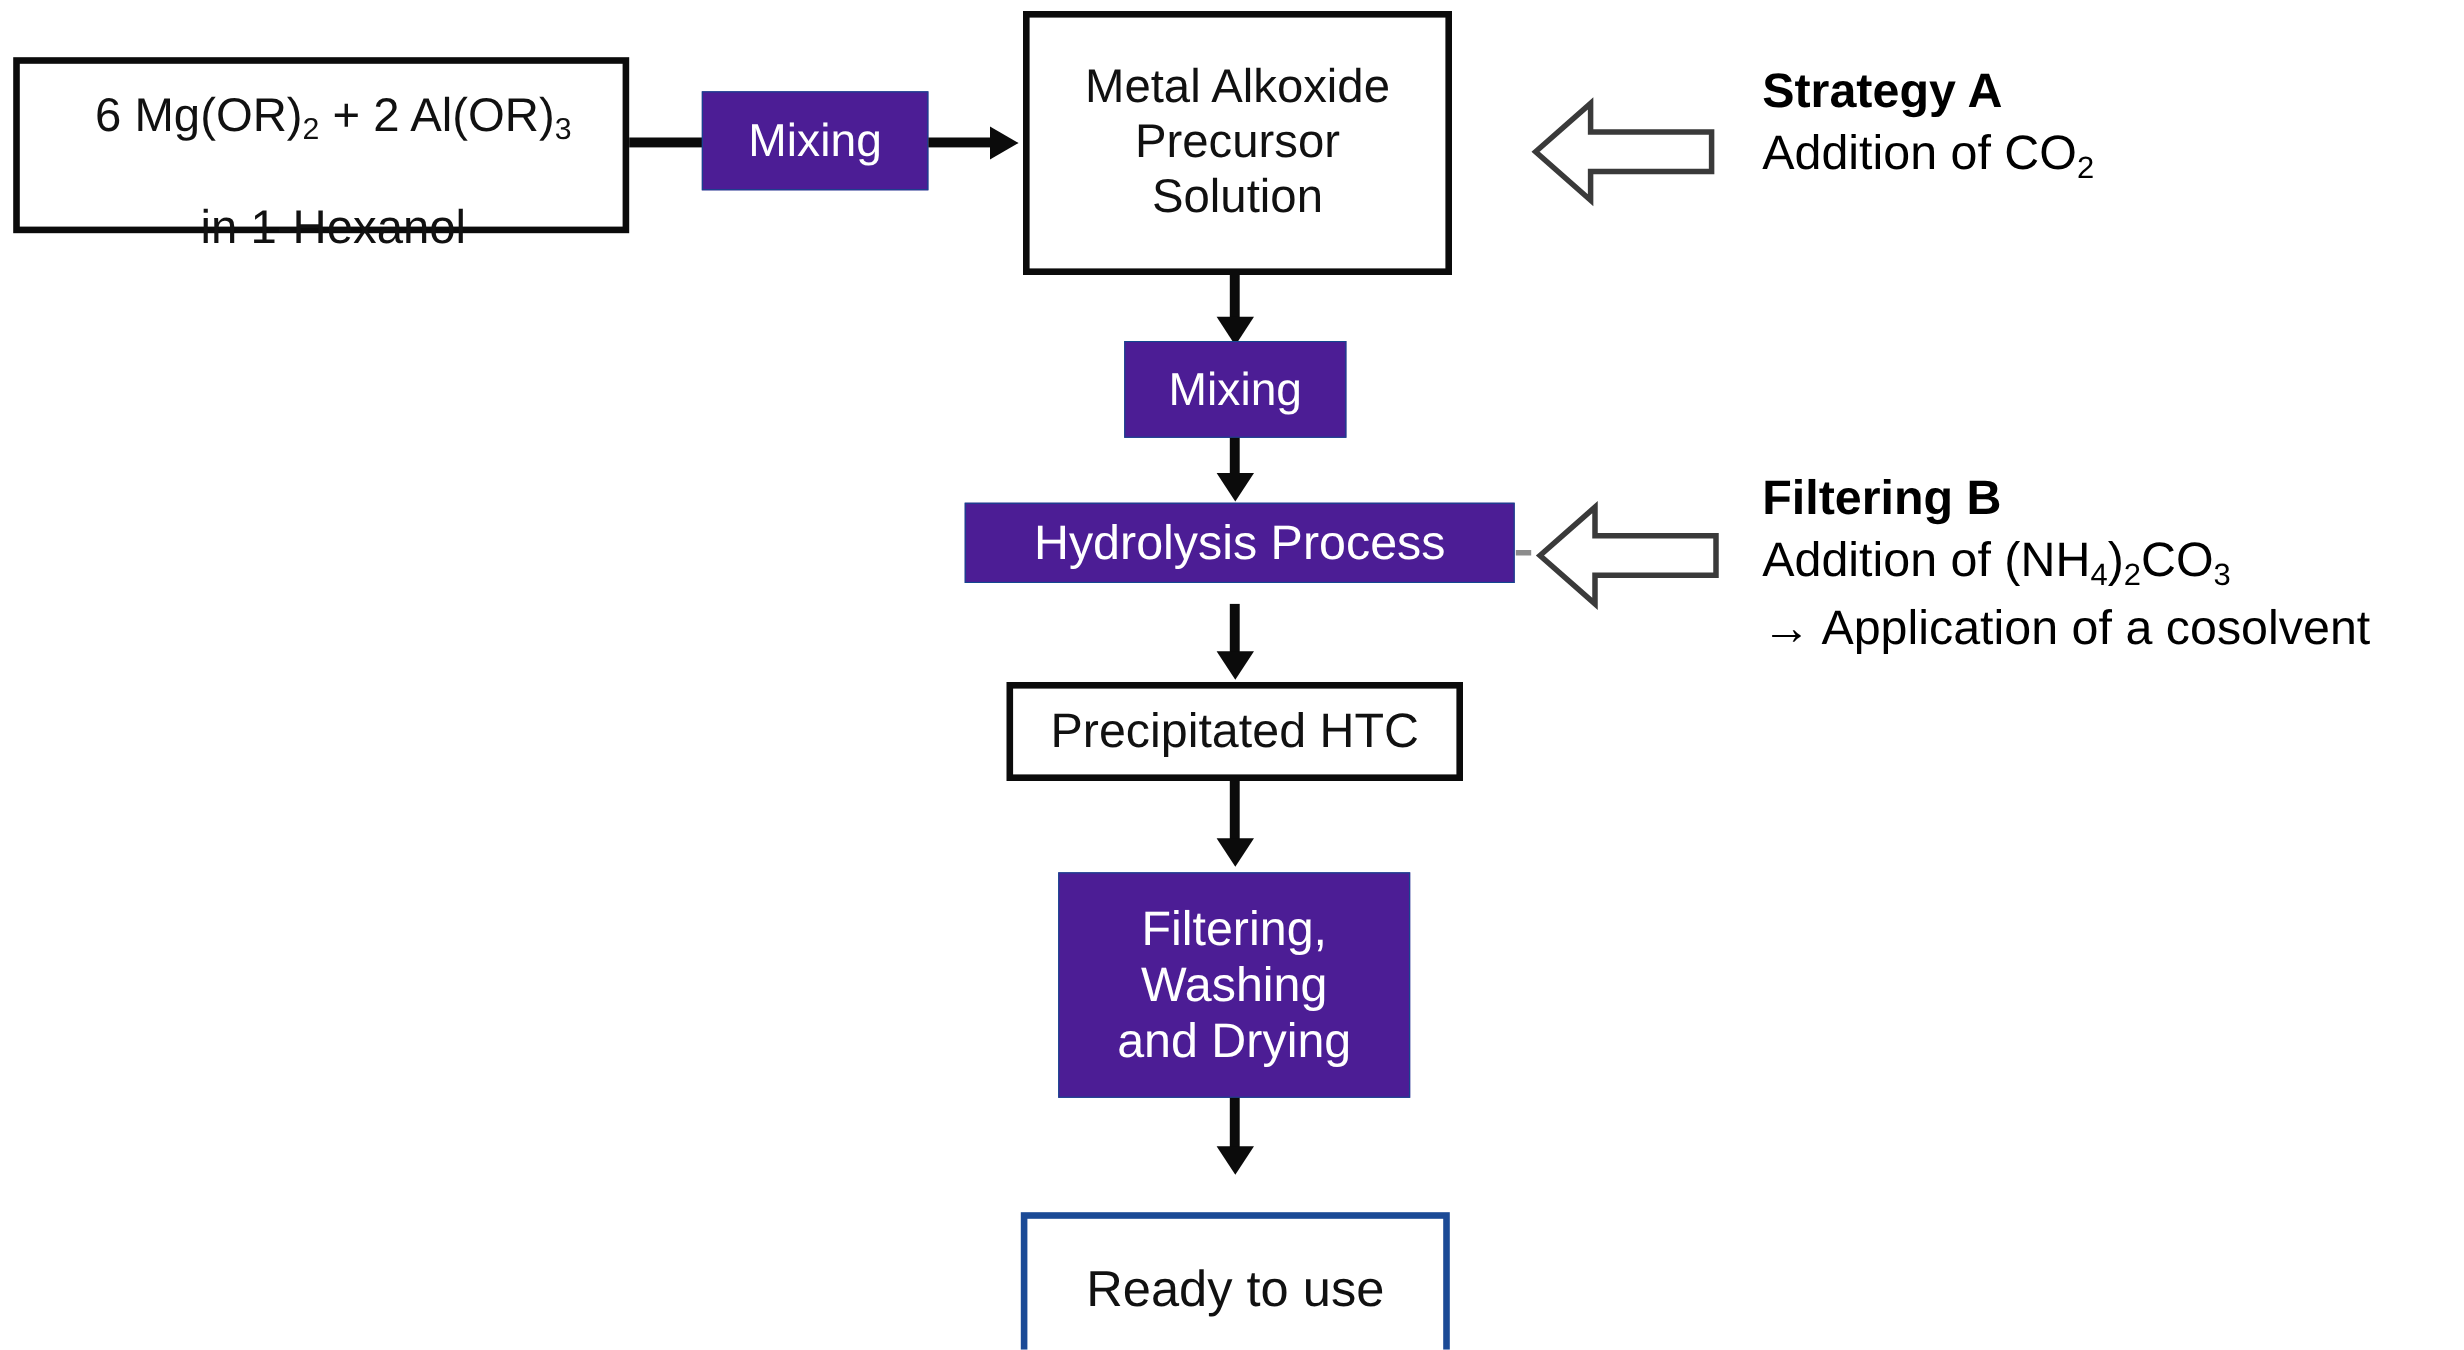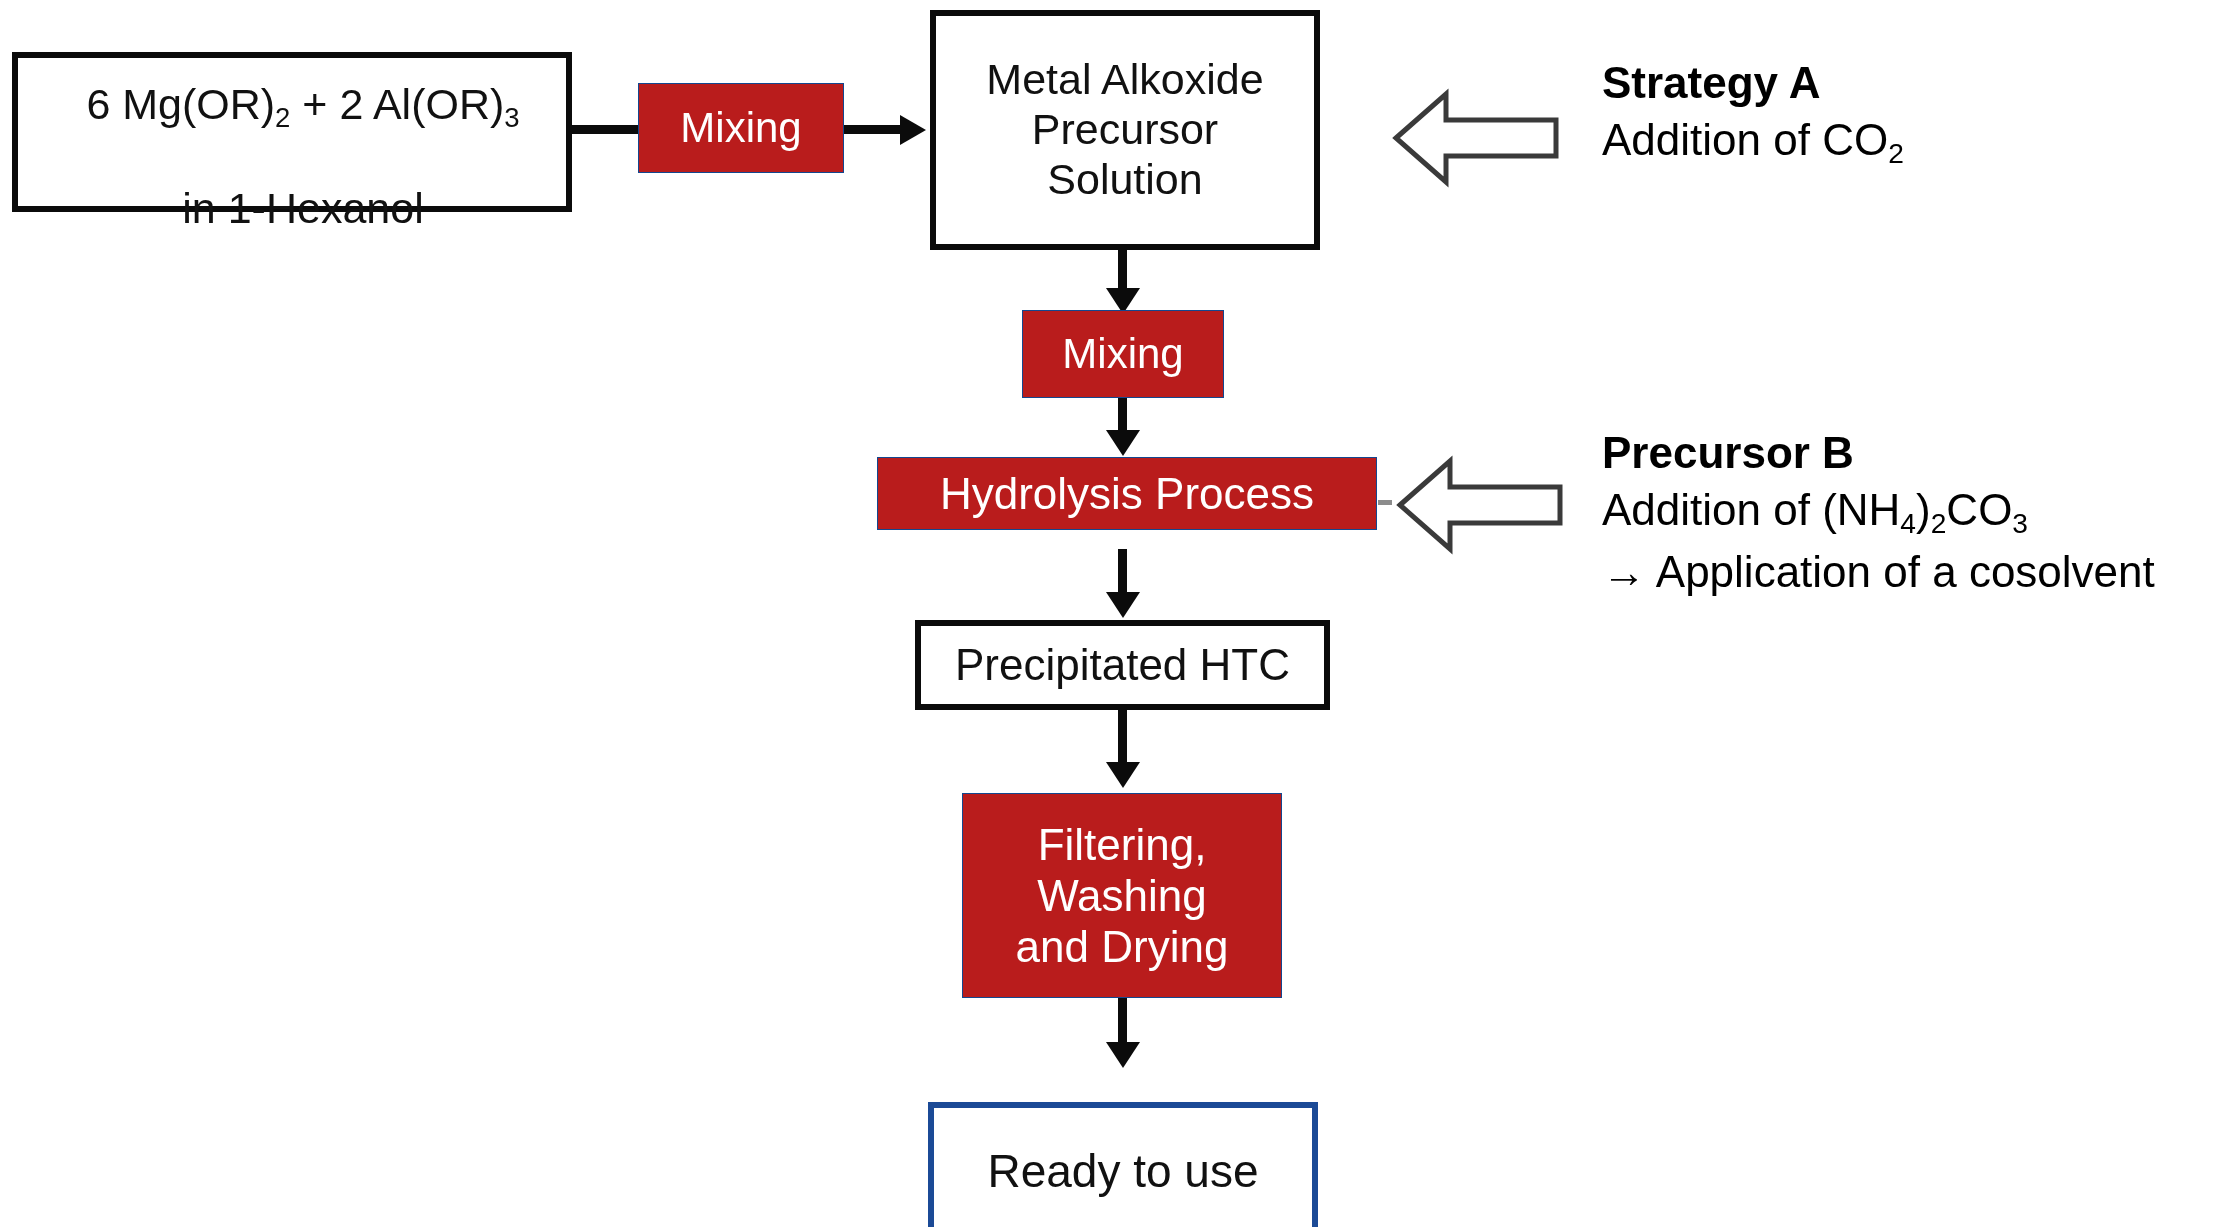--- a/index.html
+++ b/index.html
@@ -26,21 +26,21 @@
     text-align: center;
     line-height: 1.16;
     white-space: pre-line;
   }
   .node-outline {
     background: #ffffff;
     border: 6px solid #0b0b0b;
     color: #111111;
   }
   .node-filled {
-    background: #b91c1c;
+    background: #4c1d95;
     color: #ffffff;
     border: 1px solid #13478f;
     text-align: center;
   }
   .node-blue-outline {
     background: #ffffff;
     border: 6px solid #1b4a96;
     color: #111111;
   }
 
@@ -150,21 +150,21 @@
 
   <div class="mini-dash" style="left:1378px; top:500px;"></div>
 
   <div class="block-arrow" style="left:1396px; top:455px; width:168px; height:100px;">
     <svg width="168" height="100" viewBox="0 0 168 100">
       <polygon points="4,50 54,6 54,32 164,32 164,68 54,68 54,94" fill="#ffffff" stroke="#3a3a3a" stroke-width="5" stroke-linejoin="miter"></polygon>
     </svg>
   </div>
 
   <div class="annotation" style="left:1602px; top:424px; font-size:44px;">
-    <span class="ann-title">Precursor B</span>
+    <span class="ann-title">Filtering B</span>
     <span class="ann-line"><span>Addition of (NH</span><sub>4</sub><span>)</span><sub>2</sub><span>CO</span><sub>3</sub></span>
     <span class="ann-line">→ Application of a cosolvent</span>
   </div>
 
   <div class="vline" style="left:1118px; top:549px; height:48px;"></div>
   <div class="arrowhead-down" style="left:1106px; top:592px;"></div>
 
   <div class="node node-outline" style="left:915px; top:620px; width:415px; height:90px; font-size:44px;">Precipitated HTC</div>
 
   <div class="vline" style="left:1118px; top:710px; height:58px;"></div>

